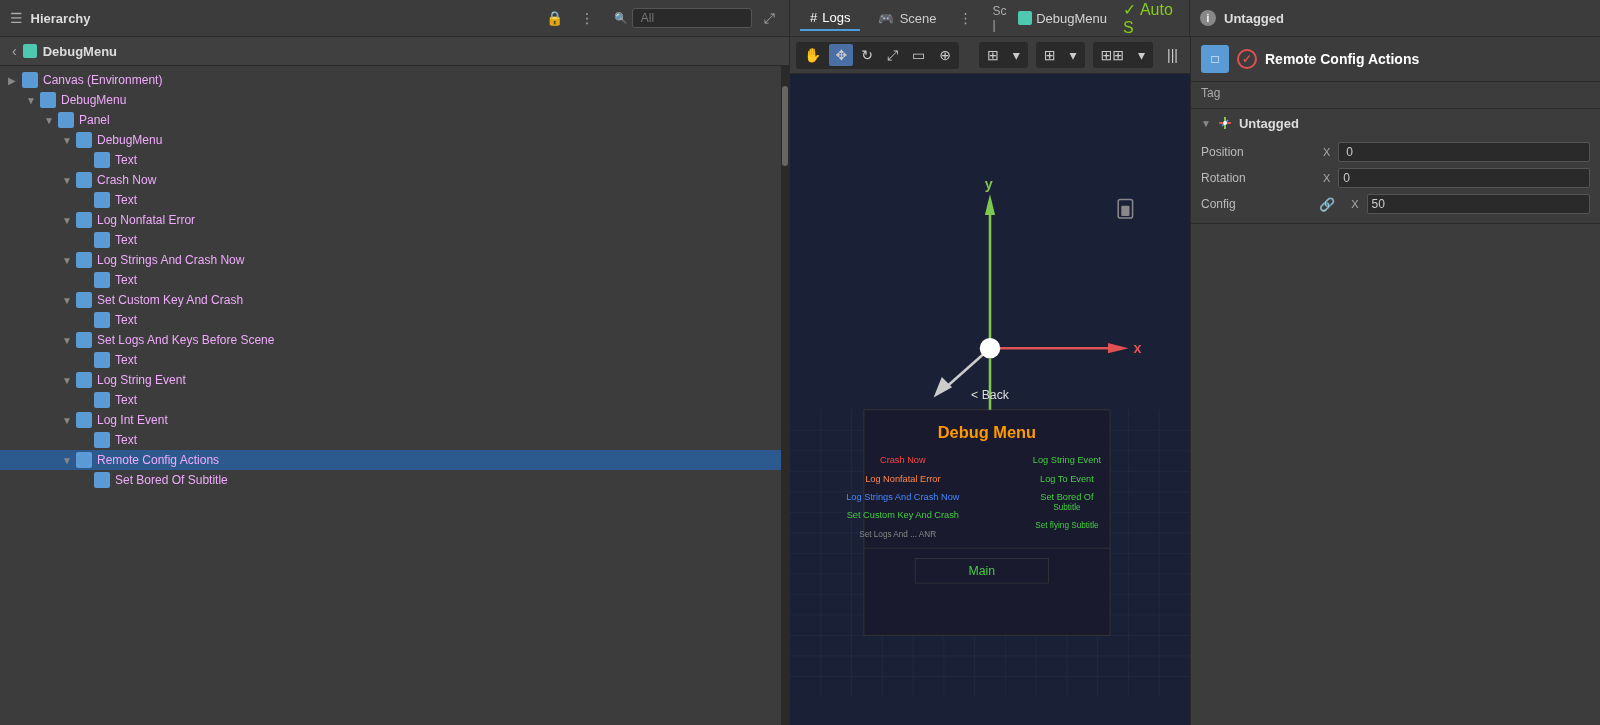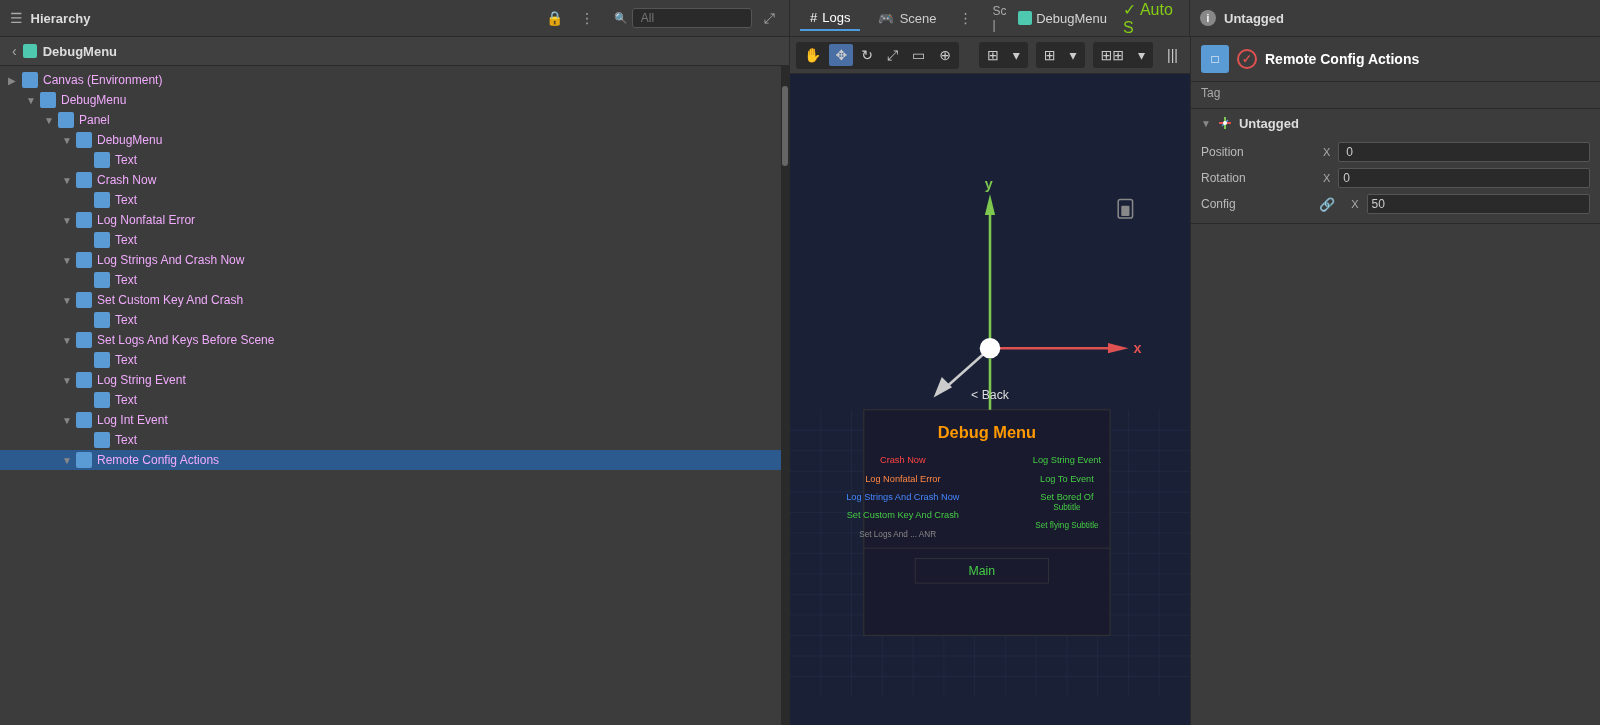--- a/index.html
+++ b/index.html
@@ -463,20 +463,25 @@
           <div class="tree-item" style="padding-left: 80px;">
             <span class="tree-arrow"></span>
             <span class="tree-icon"></span>
             <span class="tree-label">Text</span>
           </div>
           <div class="tree-item selected" style="padding-left: 62px;">
             <span class="tree-arrow">▼</span>
             <span class="tree-icon"></span>
             <span class="tree-label">Remote Config Actions</span>
           </div>
+          <div class="tree-item" style="padding-left: 80px;">
+            <span class="tree-arrow"></span>
+            <span class="tree-icon"></span>
+            <span class="tree-label">Set Bored Of Subtitle</span>
+          </div>
         </div>
       <div class="v-scrollbar">
         <div class="v-scrollbar-thumb"></div>
       </div>
     </div>
   </div>
 
   <div class="scene-game-panel">
 
     <div class="scene-toolbar">

